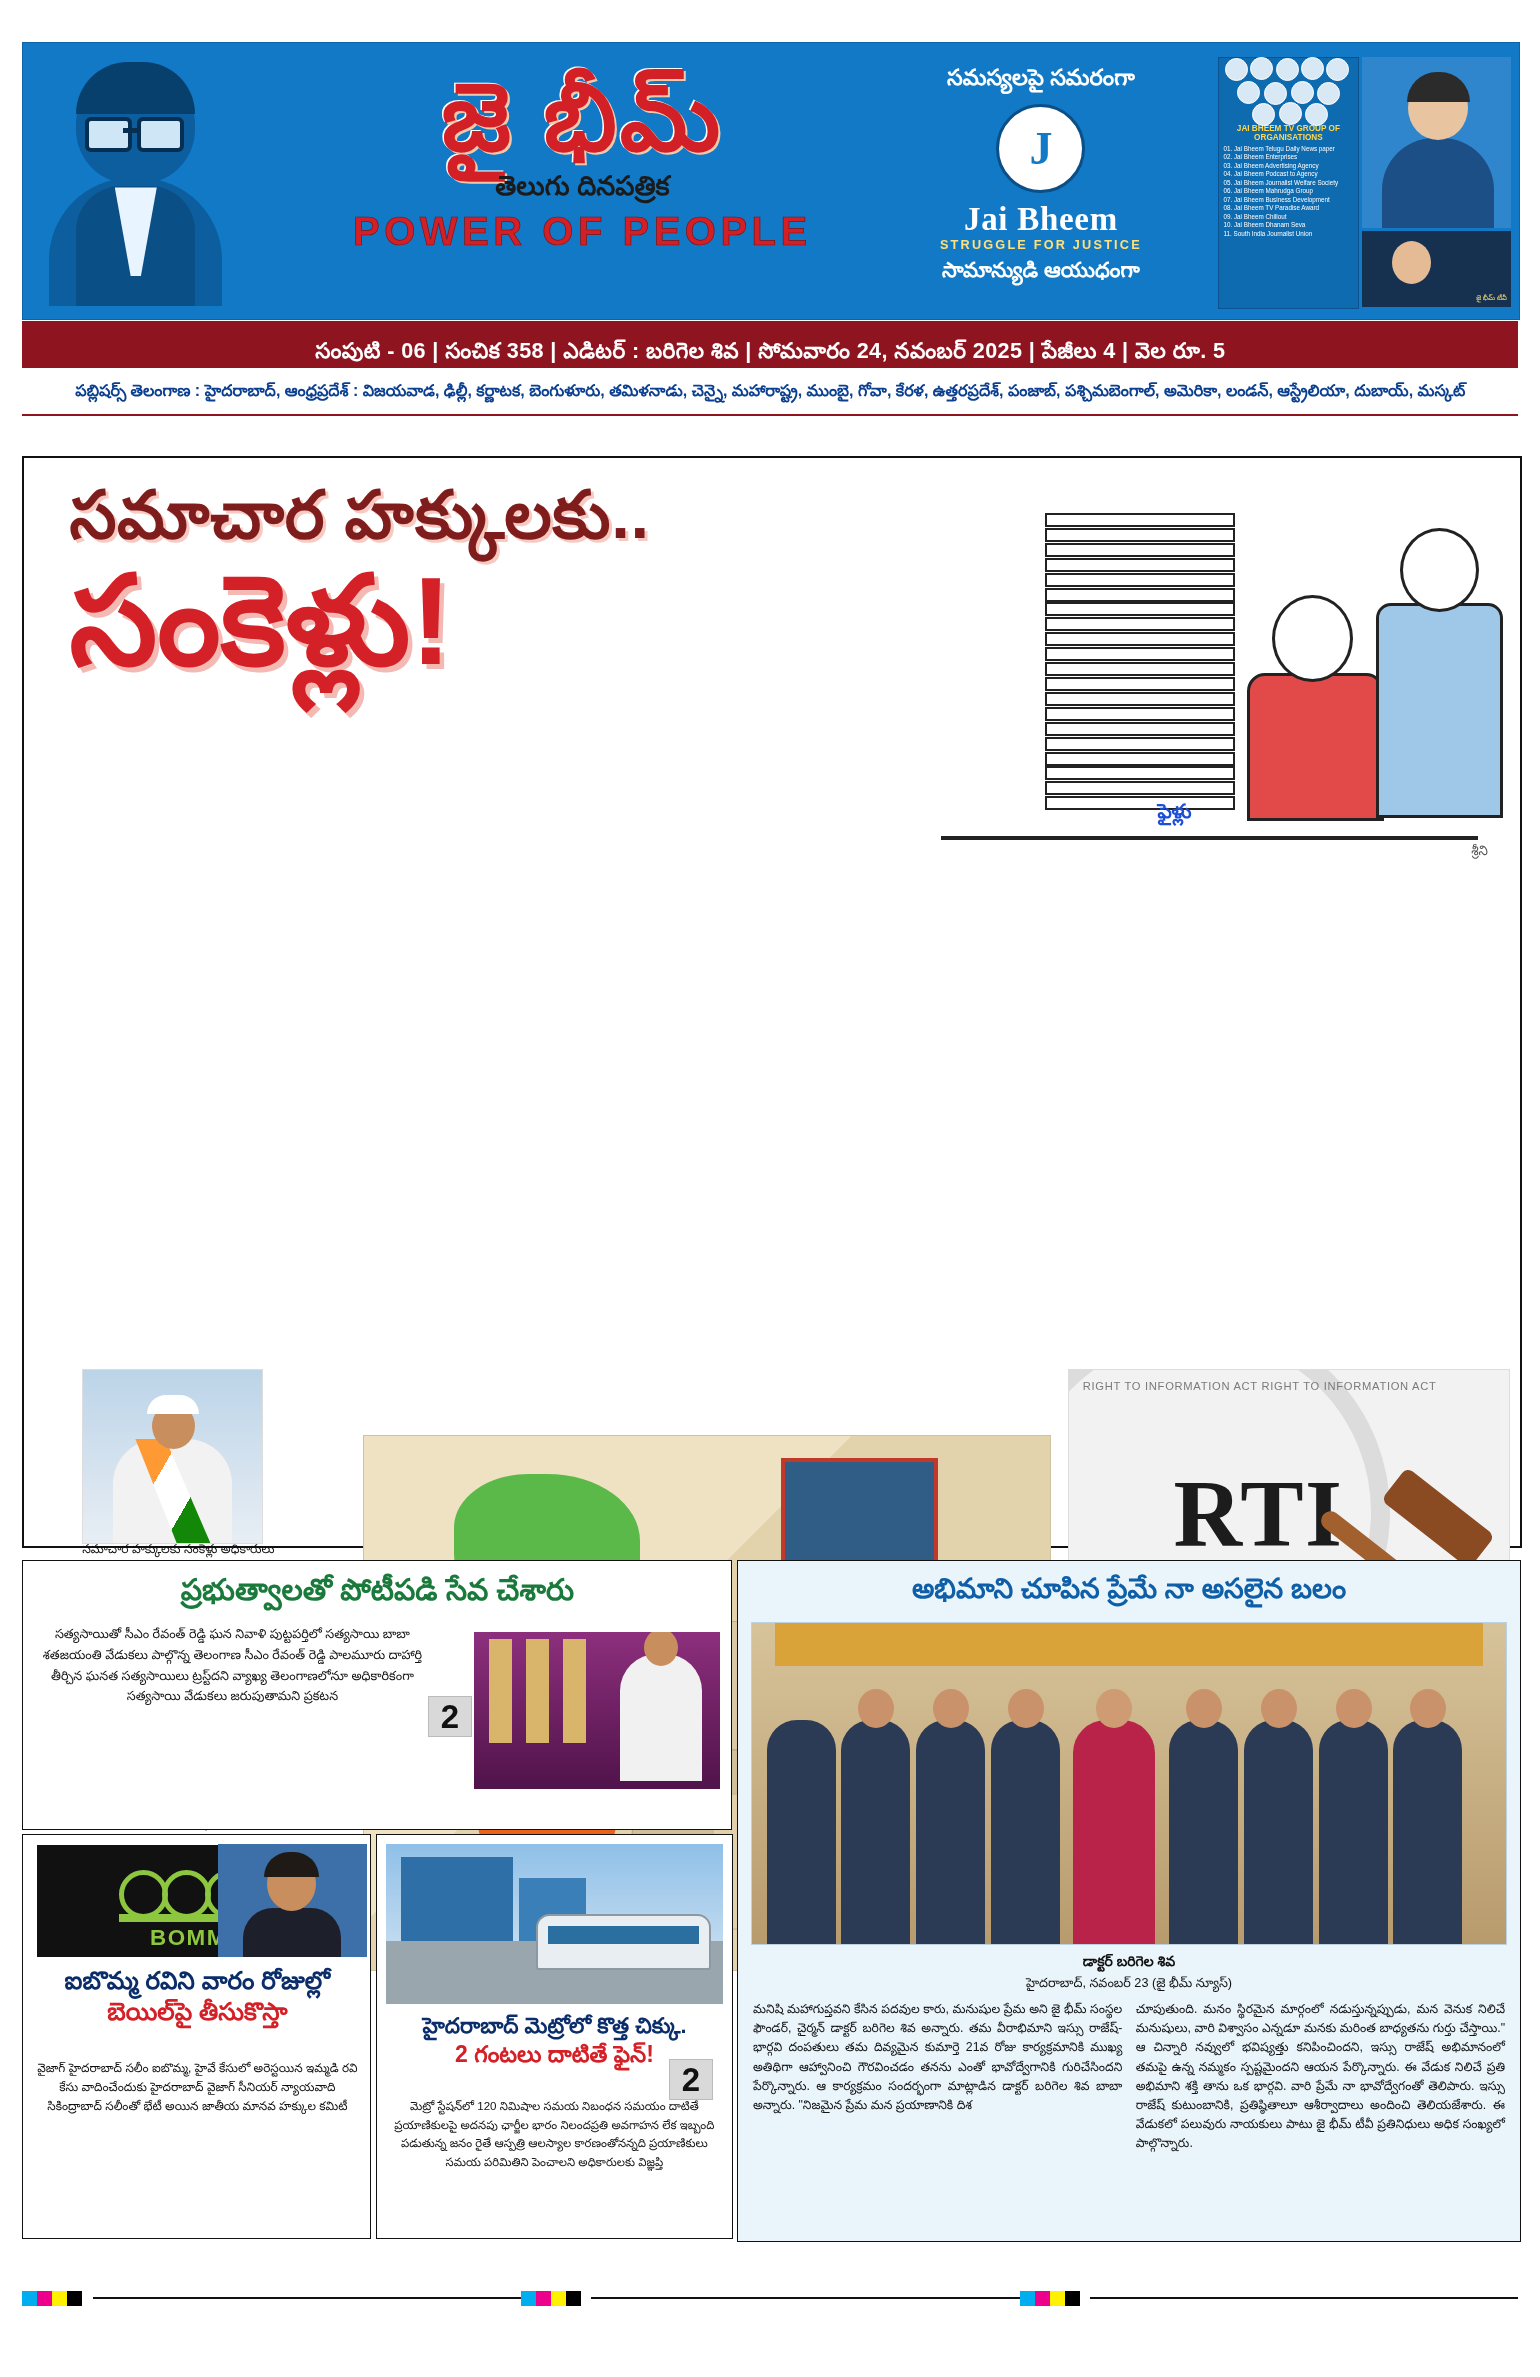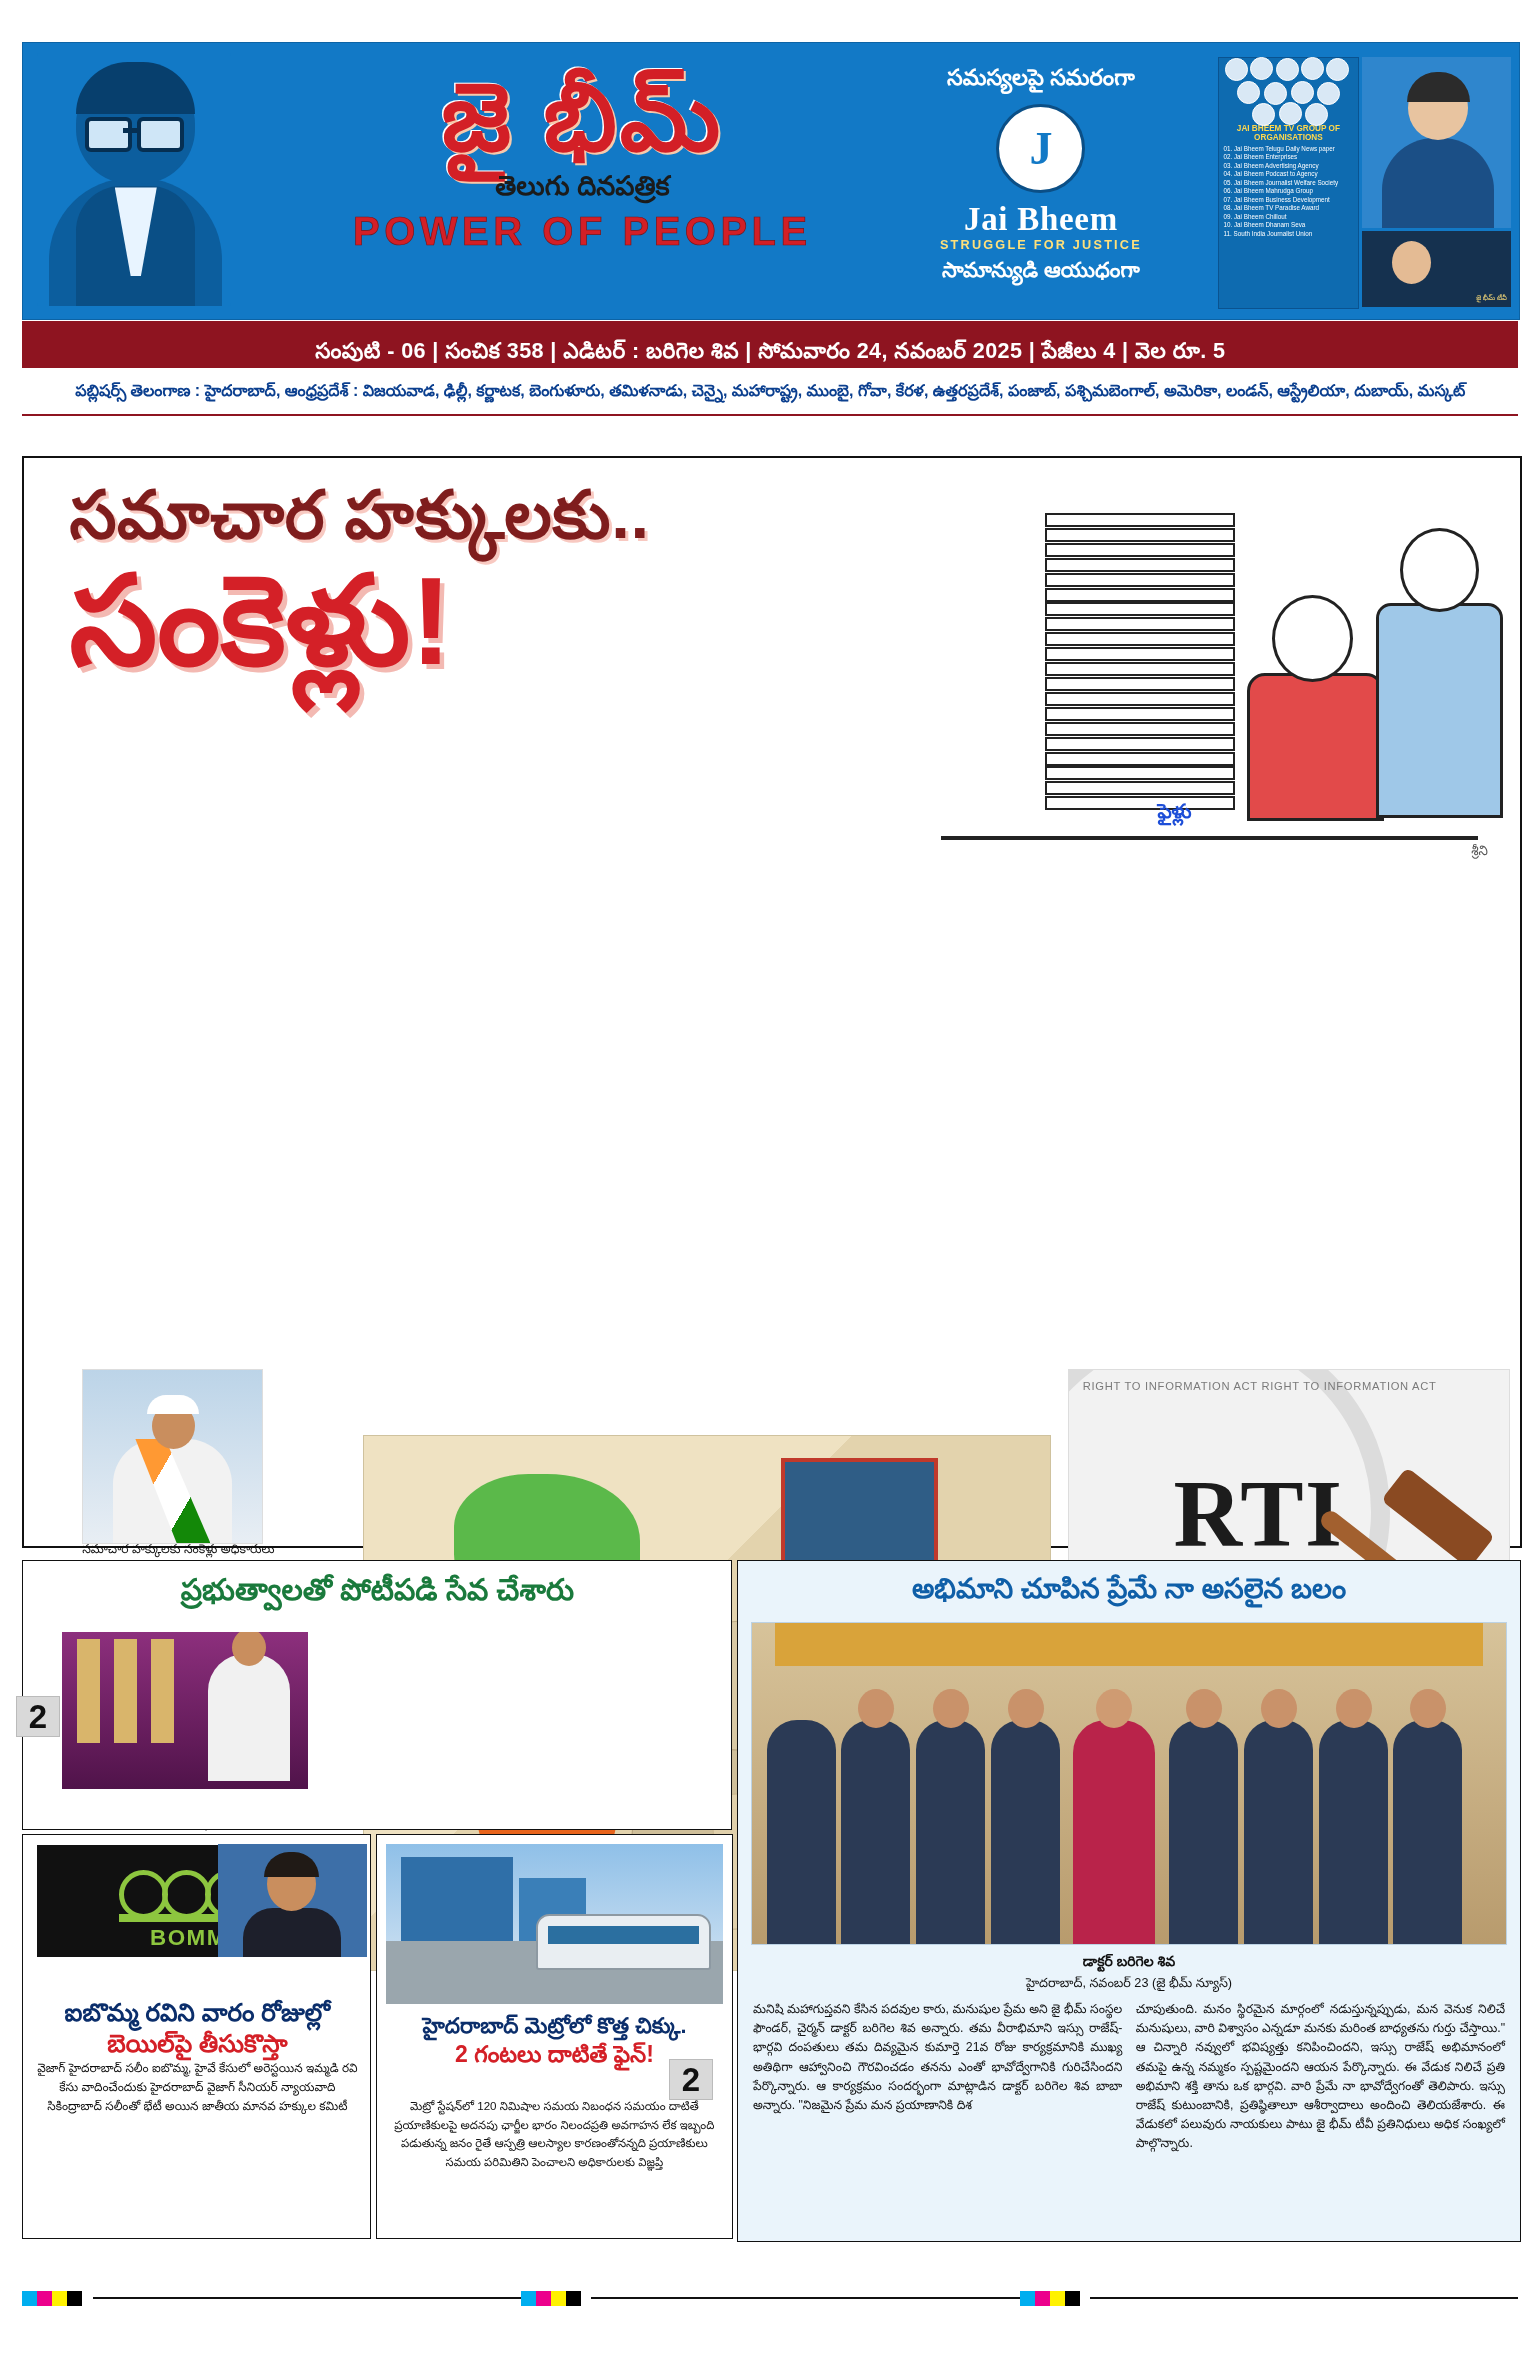--- a/index.html
+++ b/index.html
@@ -141,21 +141,21 @@
   .sec2r .cols{display:flex;gap:13.4px;padding:7.5px 15px 0 15px;}
   .sec2r .cols .c{flex:1;font-size:12.3px;line-height:1.55;text-align:justify;color:#111;}
 
   
   .b1{position:absolute;left:22.4px;top:1834px;width:347px;height:403px;border:1.5px solid #111;background:#fff;}
   .b1 .logo{position:absolute;left:13.4px;top:10.4px;width:321px;height:112px;background:#111;}
   .b1 .logo .g1,.b1 .logo .g2,.b1 .logo .g3{position:absolute;top:25px;width:39px;height:39px;border:5.2px solid #8dc63f;border-radius:50%;}
   .b1 .logo .g1{left:82px;} .b1 .logo .g2{left:125px;} .b1 .logo .g3{left:168px;}
   .b1 .logo .bar{position:absolute;left:82px;top:69px;width:125px;height:7.5px;background:#8dc63f;}
   .b1 .logo .nm{position:absolute;left:0;right:0;bottom:6px;text-align:center;color:#8dc63f;font-size:22.4px;font-weight:bold;letter-spacing:1.5px;}
-  .b1 .hl{position:absolute;left:9px;top:131px;width:330px;font-size:24.6px;font-weight:bold;color:#0b2e6b;text-align:center;line-height:1.25;margin-top:32px;}
+  .b1 .hl{position:absolute;left:9px;top:131px;width:330px;font-size:24.6px;font-weight:bold;color:#0b2e6b;text-align:center;line-height:1.25;}
   .b1 .hl .red{color:#d42027;}
   .b1 .tx{position:absolute;left:12px;top:224px;width:324px;font-size:12px;line-height:1.6;text-align:center;color:#111;}
 
   .b1photo{position:absolute;left:218px;top:1844px;width:149px;height:113px;background:#3d6fa8;overflow:hidden;}
   .b1photo .h{position:absolute;left:49px;top:13.4px;width:49px;height:54px;border-radius:50%;background:#c98e5e;}
   .b1photo .hair{position:absolute;left:46px;top:7.5px;width:55px;height:25px;border-radius:28px 28px 0 0;background:#201a16;}
   .b1photo .b{position:absolute;left:25px;top:64px;width:98px;height:52px;background:#1d1f2b;border-radius:30px 30px 0 0;}
 
   .b2{position:absolute;left:376px;top:1834px;width:355px;height:403px;border:1.5px solid #111;background:#fff;}
   .b2 .photo{position:absolute;left:9px;top:9px;width:337px;height:160px;background:#6aa2d2;overflow:hidden;}
@@ -356,20 +356,21 @@
 
     <div class="rightcol">
       <p>సమాచార హక్కు చట్టం (ఆర్టీఐ) సామాన్య ప్రజల ఆయుధంగా కాదు, అవినీతి-అక్రమాలకు అడ్డుకట్ట వేసే శక్తివంతమైన సాధనంగా డాక్టర్ బరిగెల శివ తెలిపారు. అధికారులు తమ వ్యక్తిగత సమాచారం లంటూ ప్రజా ఆధారాలుగా దాచిపెడుతూ ఆర్టీఐ చట్టాన్ని వ్యర్థపరుస్తూ ఆపివేస్తున్నారు. దివంగత ముఖ్యమంత్రి వైఎస్ రాజశేఖర్ రెడ్డి రూపొందించిన ఈ చట్టాన్ని బలహీనపరచే ప్రయత్నాలు తాజాగా, న్యాయ వ్యవస్థ అవసరమైన కల్పించి ప్రజల హక్కులను కాపాడాలని డిమాండ్ చేశారు.</p>
       <div class="by">- జై భీమ్ న్యూస్ డెస్క్, హైదరాబాద్</div>
     </div>
   </div>
 
   <div class="sec2l">
     <div class="hd">ప్రభుత్వాలతో పోటీపడి సేవ చేశారు</div>
     <div class="body">
+      <div class="txt">సత్యసాయితో సీఎం రేవంత్ రెడ్డి ఘన నివాళి పుట్టపర్తిలో సత్యసాయి బాబా శతజయంతి వేడుకలు పాల్గొన్న తెలంగాణ సీఎం రేవంత్ రెడ్డి పాలమూరు దాహార్తి తీర్చిన ఘనత సత్యసాయిలు ట్రస్ట్‌దని వ్యాఖ్య తెలంగాణలోనూ అధికారికంగా సత్యసాయి వేడుకలు జరుపుతామని ప్రకటన</div>
       <div class="imgwrap">
         <div class="photo">
           <div class="stage"></div>
           <div class="pillar" style="left:15px"></div>
           <div class="pillar" style="left:52px"></div>
           <div class="pillar" style="left:89px"></div>
           <div class="person">
               <div class="h"></div>
             </div>
         </div>

